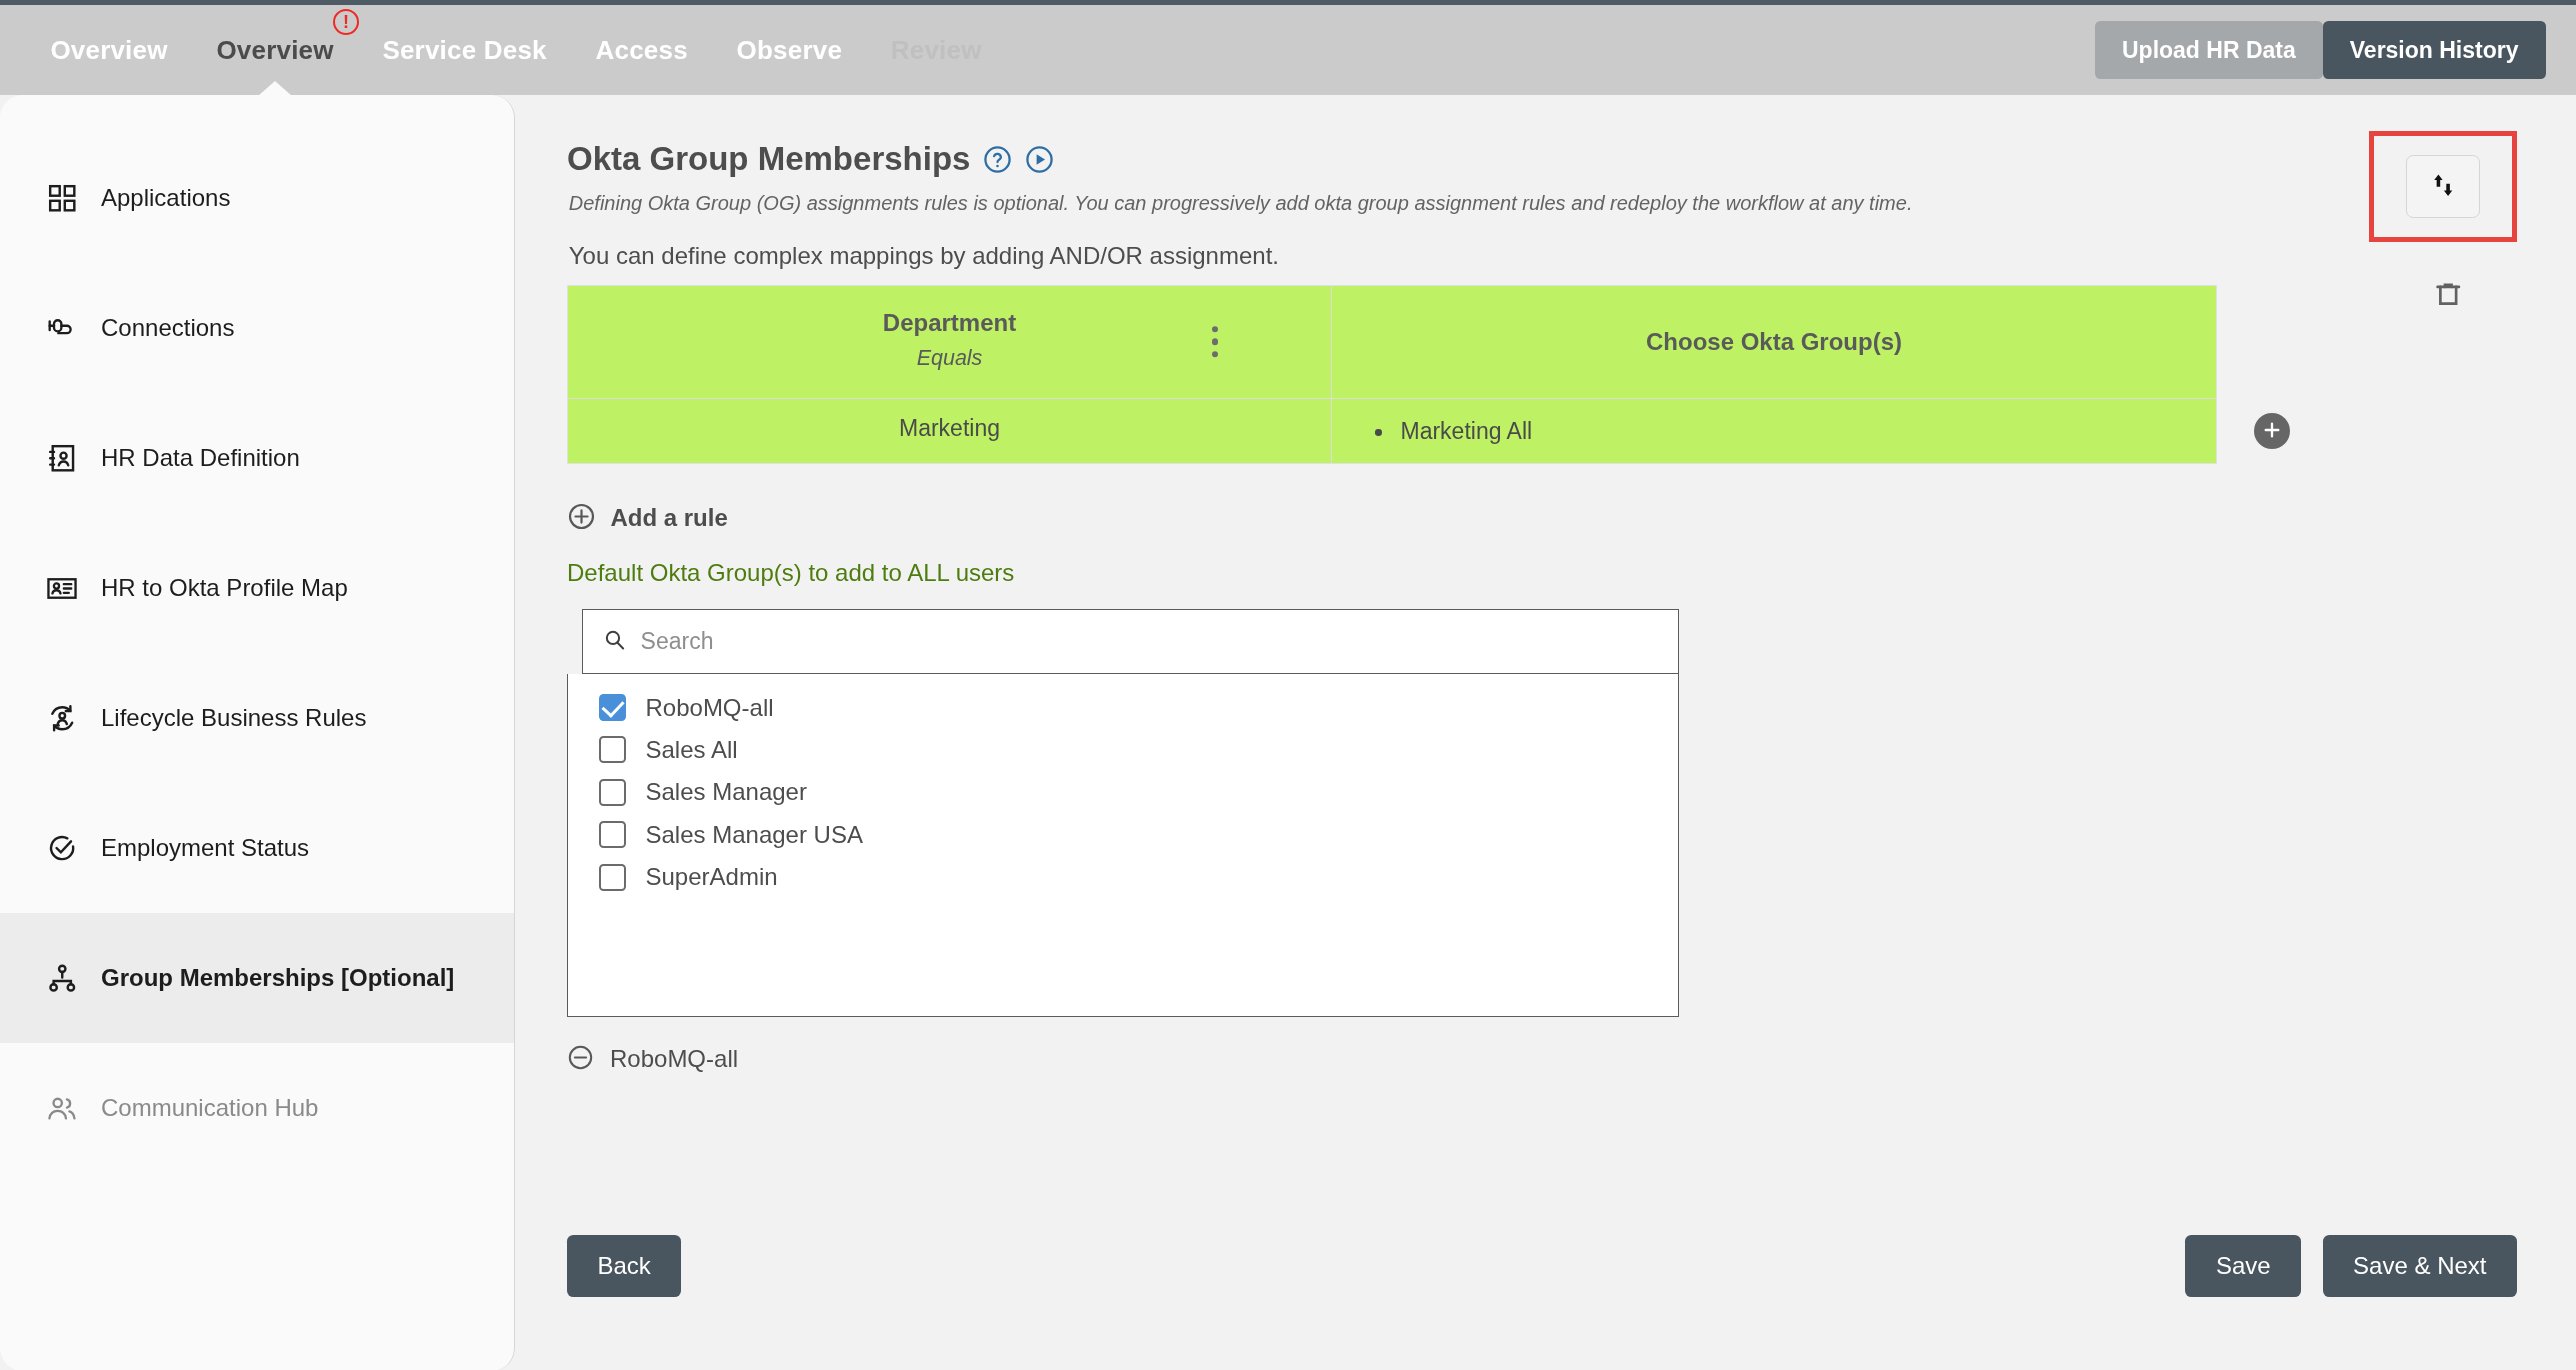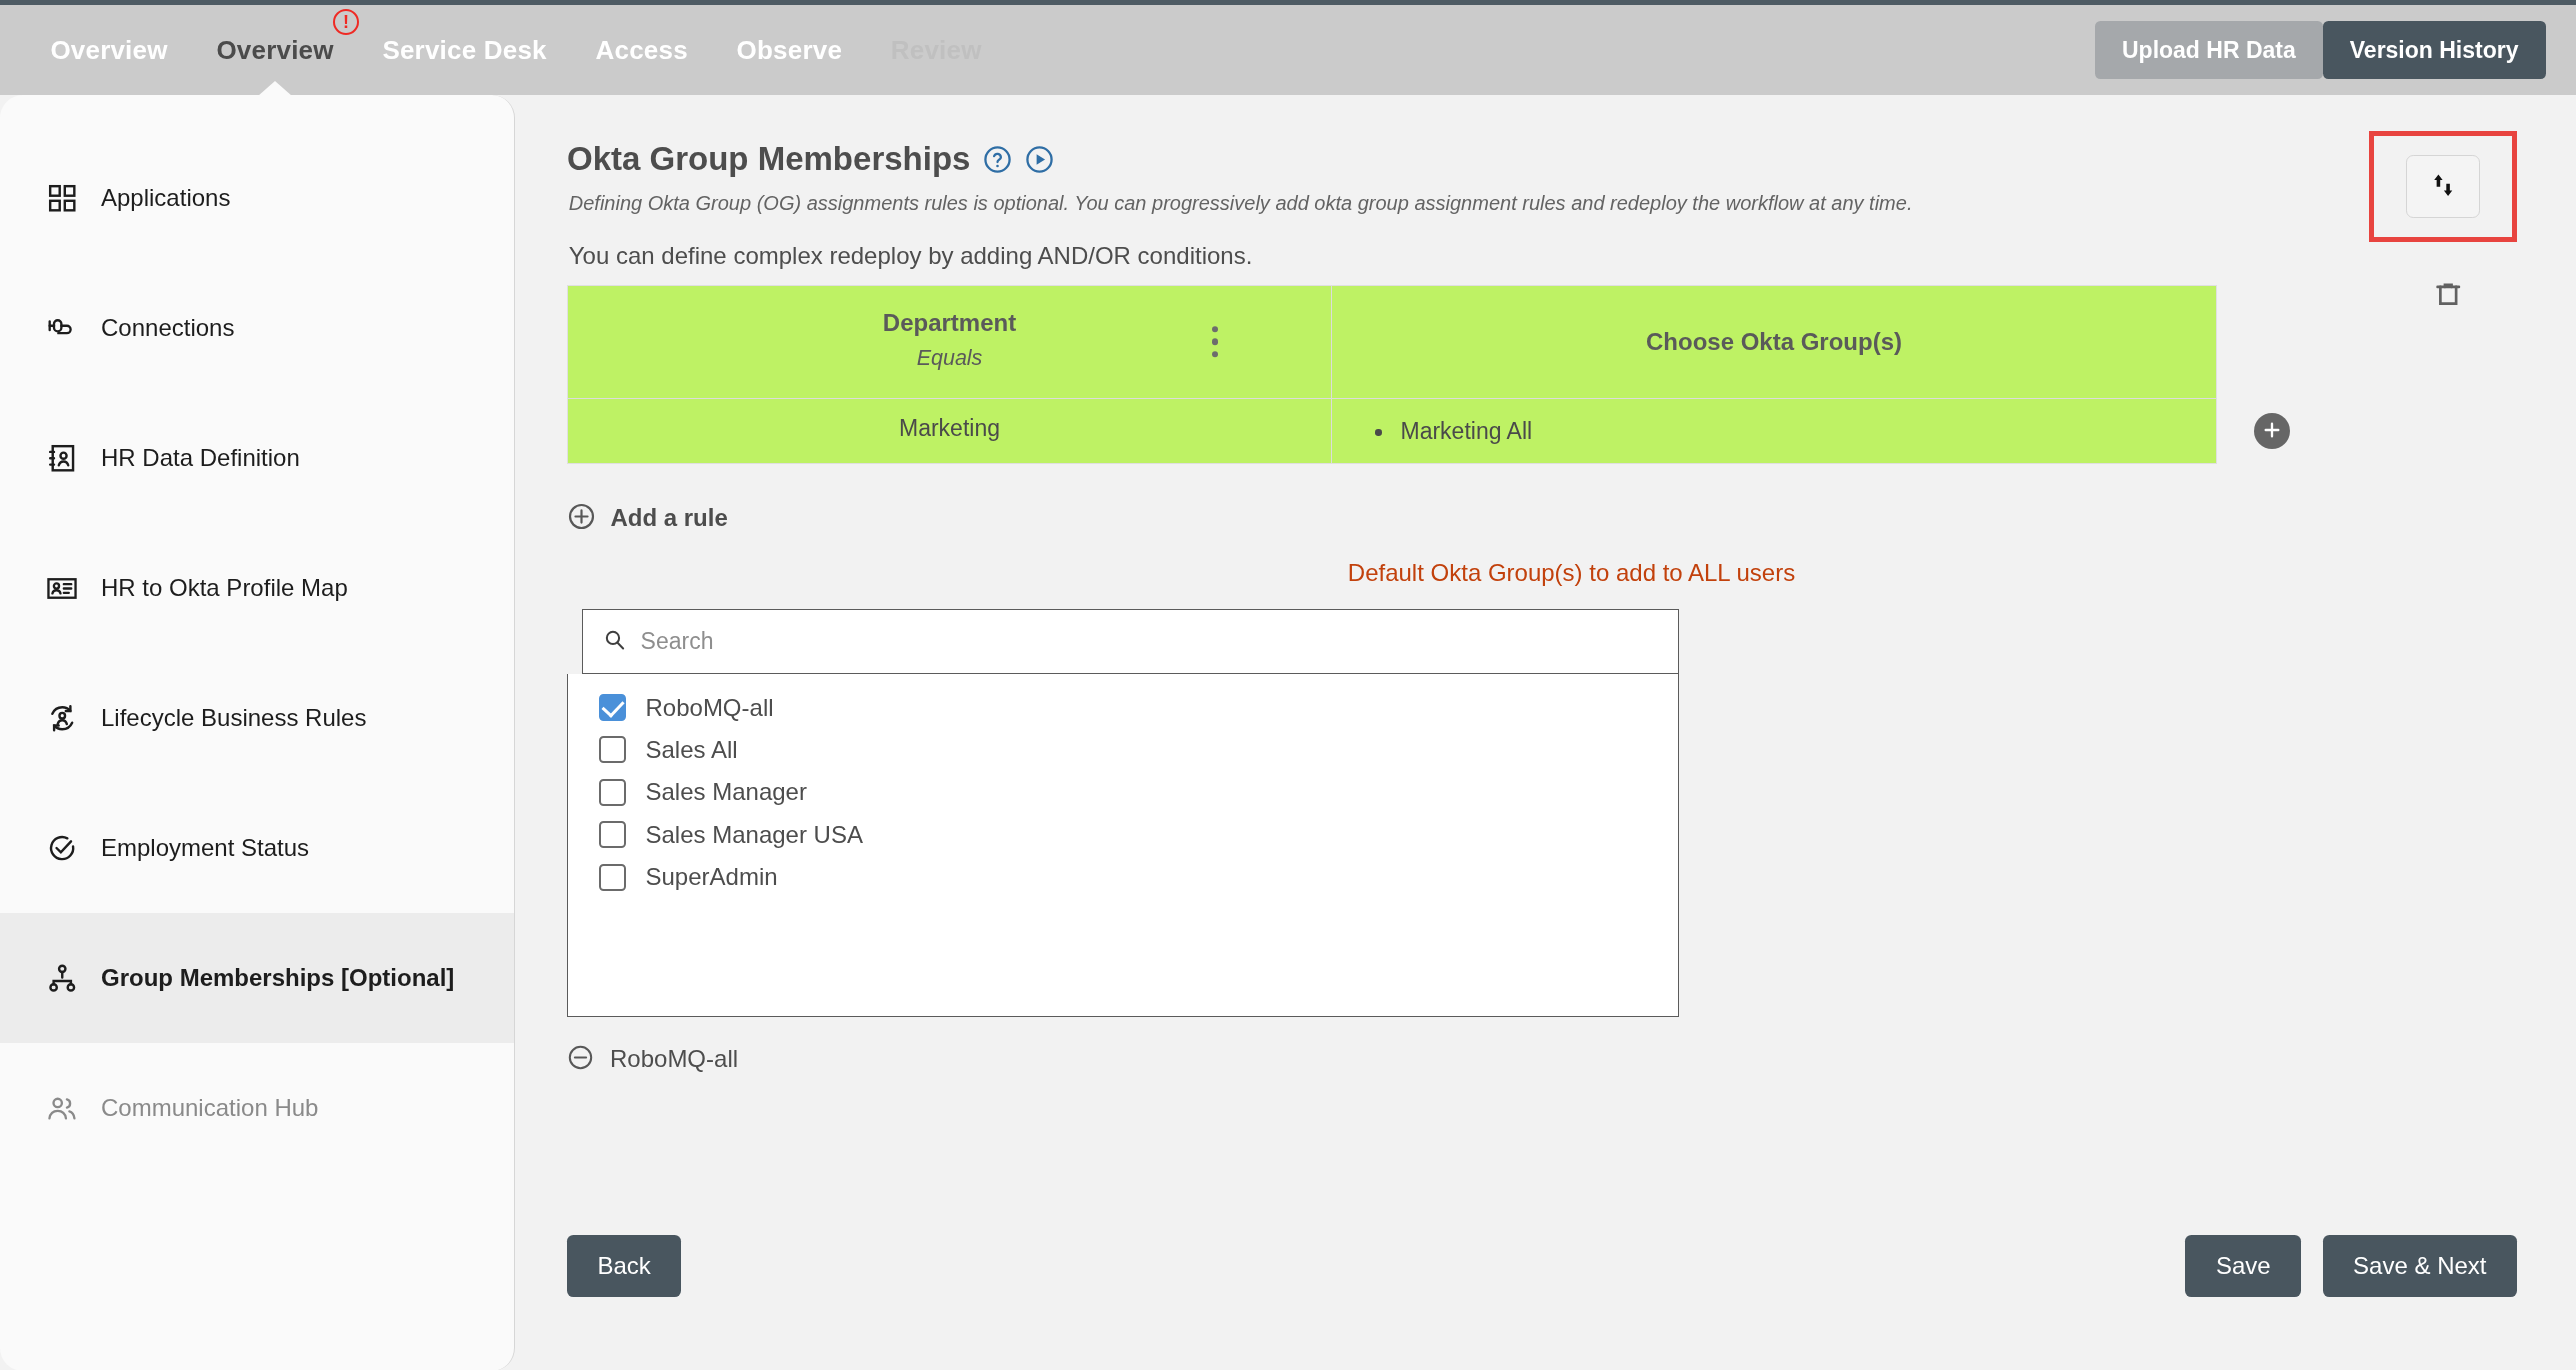--- a/index.html
+++ b/index.html
@@ -158,21 +158,21 @@
   }
   .rt-body-wrap { position: relative; }
 
   
   .add-rule {
     display:flex; align-items:center; gap:14.4px;
     margin-top: 38px; cursor:pointer; width: fit-content;
   }
   .add-rule-label { font-size: 24px; font-weight:bold; color:#4d4d4d; }
 
-  .default-label { font-size: 24px; color:#c2410c; margin-top: 25px; text-align: center; }
+  .default-label { font-size: 24px; color:#4d7c0f; margin-top: 25px; }
 
   
   .picker { margin-top: 21.5px; width: 1112px; }
   .search-box {
     height: 65px; background:#fff;
     border: 1.8px solid #5b5b5b;
     display:flex; align-items:center; gap:12.6px;
     padding: 0 20px;
     margin-left: 15px;
   }
@@ -391,21 +391,21 @@
       </span>
       <span class="icon-circle">
         <svg width="29" height="29" viewBox="0 0 24 24" fill="none" stroke="#2f6ea5" stroke-width="1.9">
           <circle cx="12" cy="12" r="10"></circle>
           <path d="M9.6 7.6l7 4.4-7 4.4z" fill="#2f6ea5" stroke="none"></path>
         </svg>
       </span>
     </div>
 
     <div class="subtitle">Defining Okta Group (OG) assignments rules is optional. You can progressively add okta group assignment rules and redeploy the workflow at any time.</div>
-    <div class="helper">You can define complex redeploy by adding AND/OR conditions.</div>
+    <div class="helper">You can define complex mappings by adding AND/OR assignment.</div>
 
     <div class="rules-table">
       <div class="rt-head">
         <div class="rt-col-a">
           <div class="rt-head-title">Department</div>
           <div class="rt-head-sub">Equals</div>
           <div class="kebab">
               <i></i>
               <i></i>
               <i></i>

